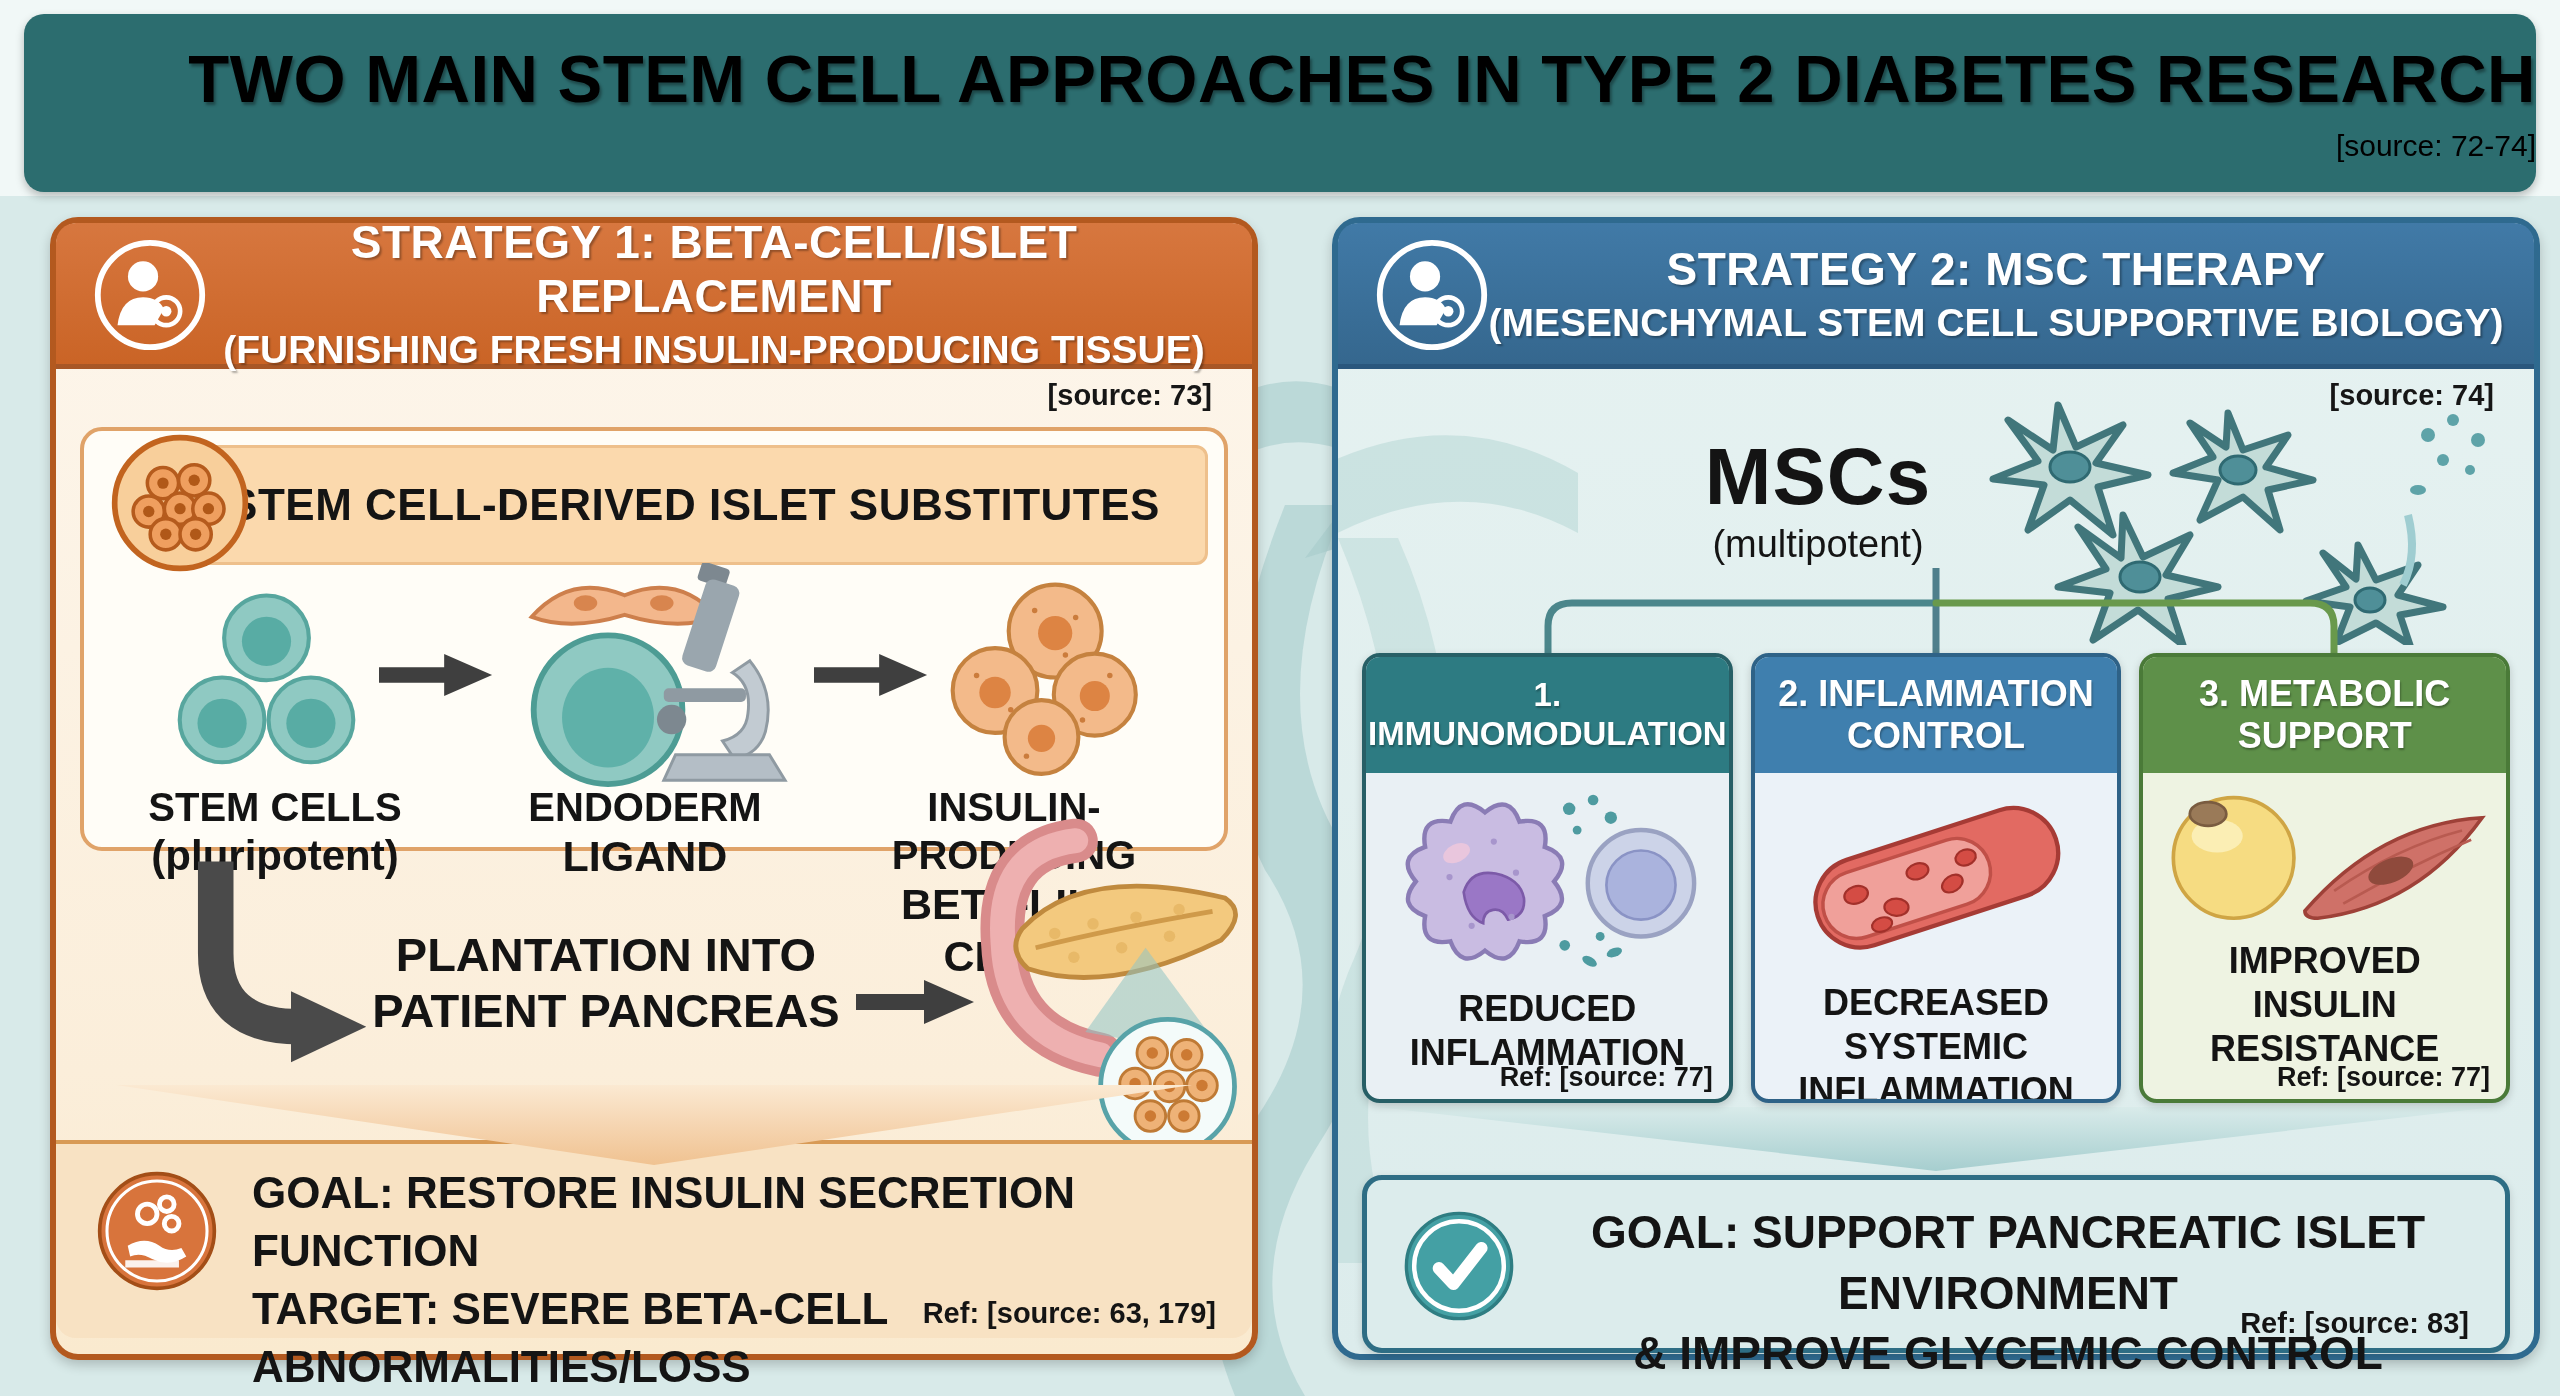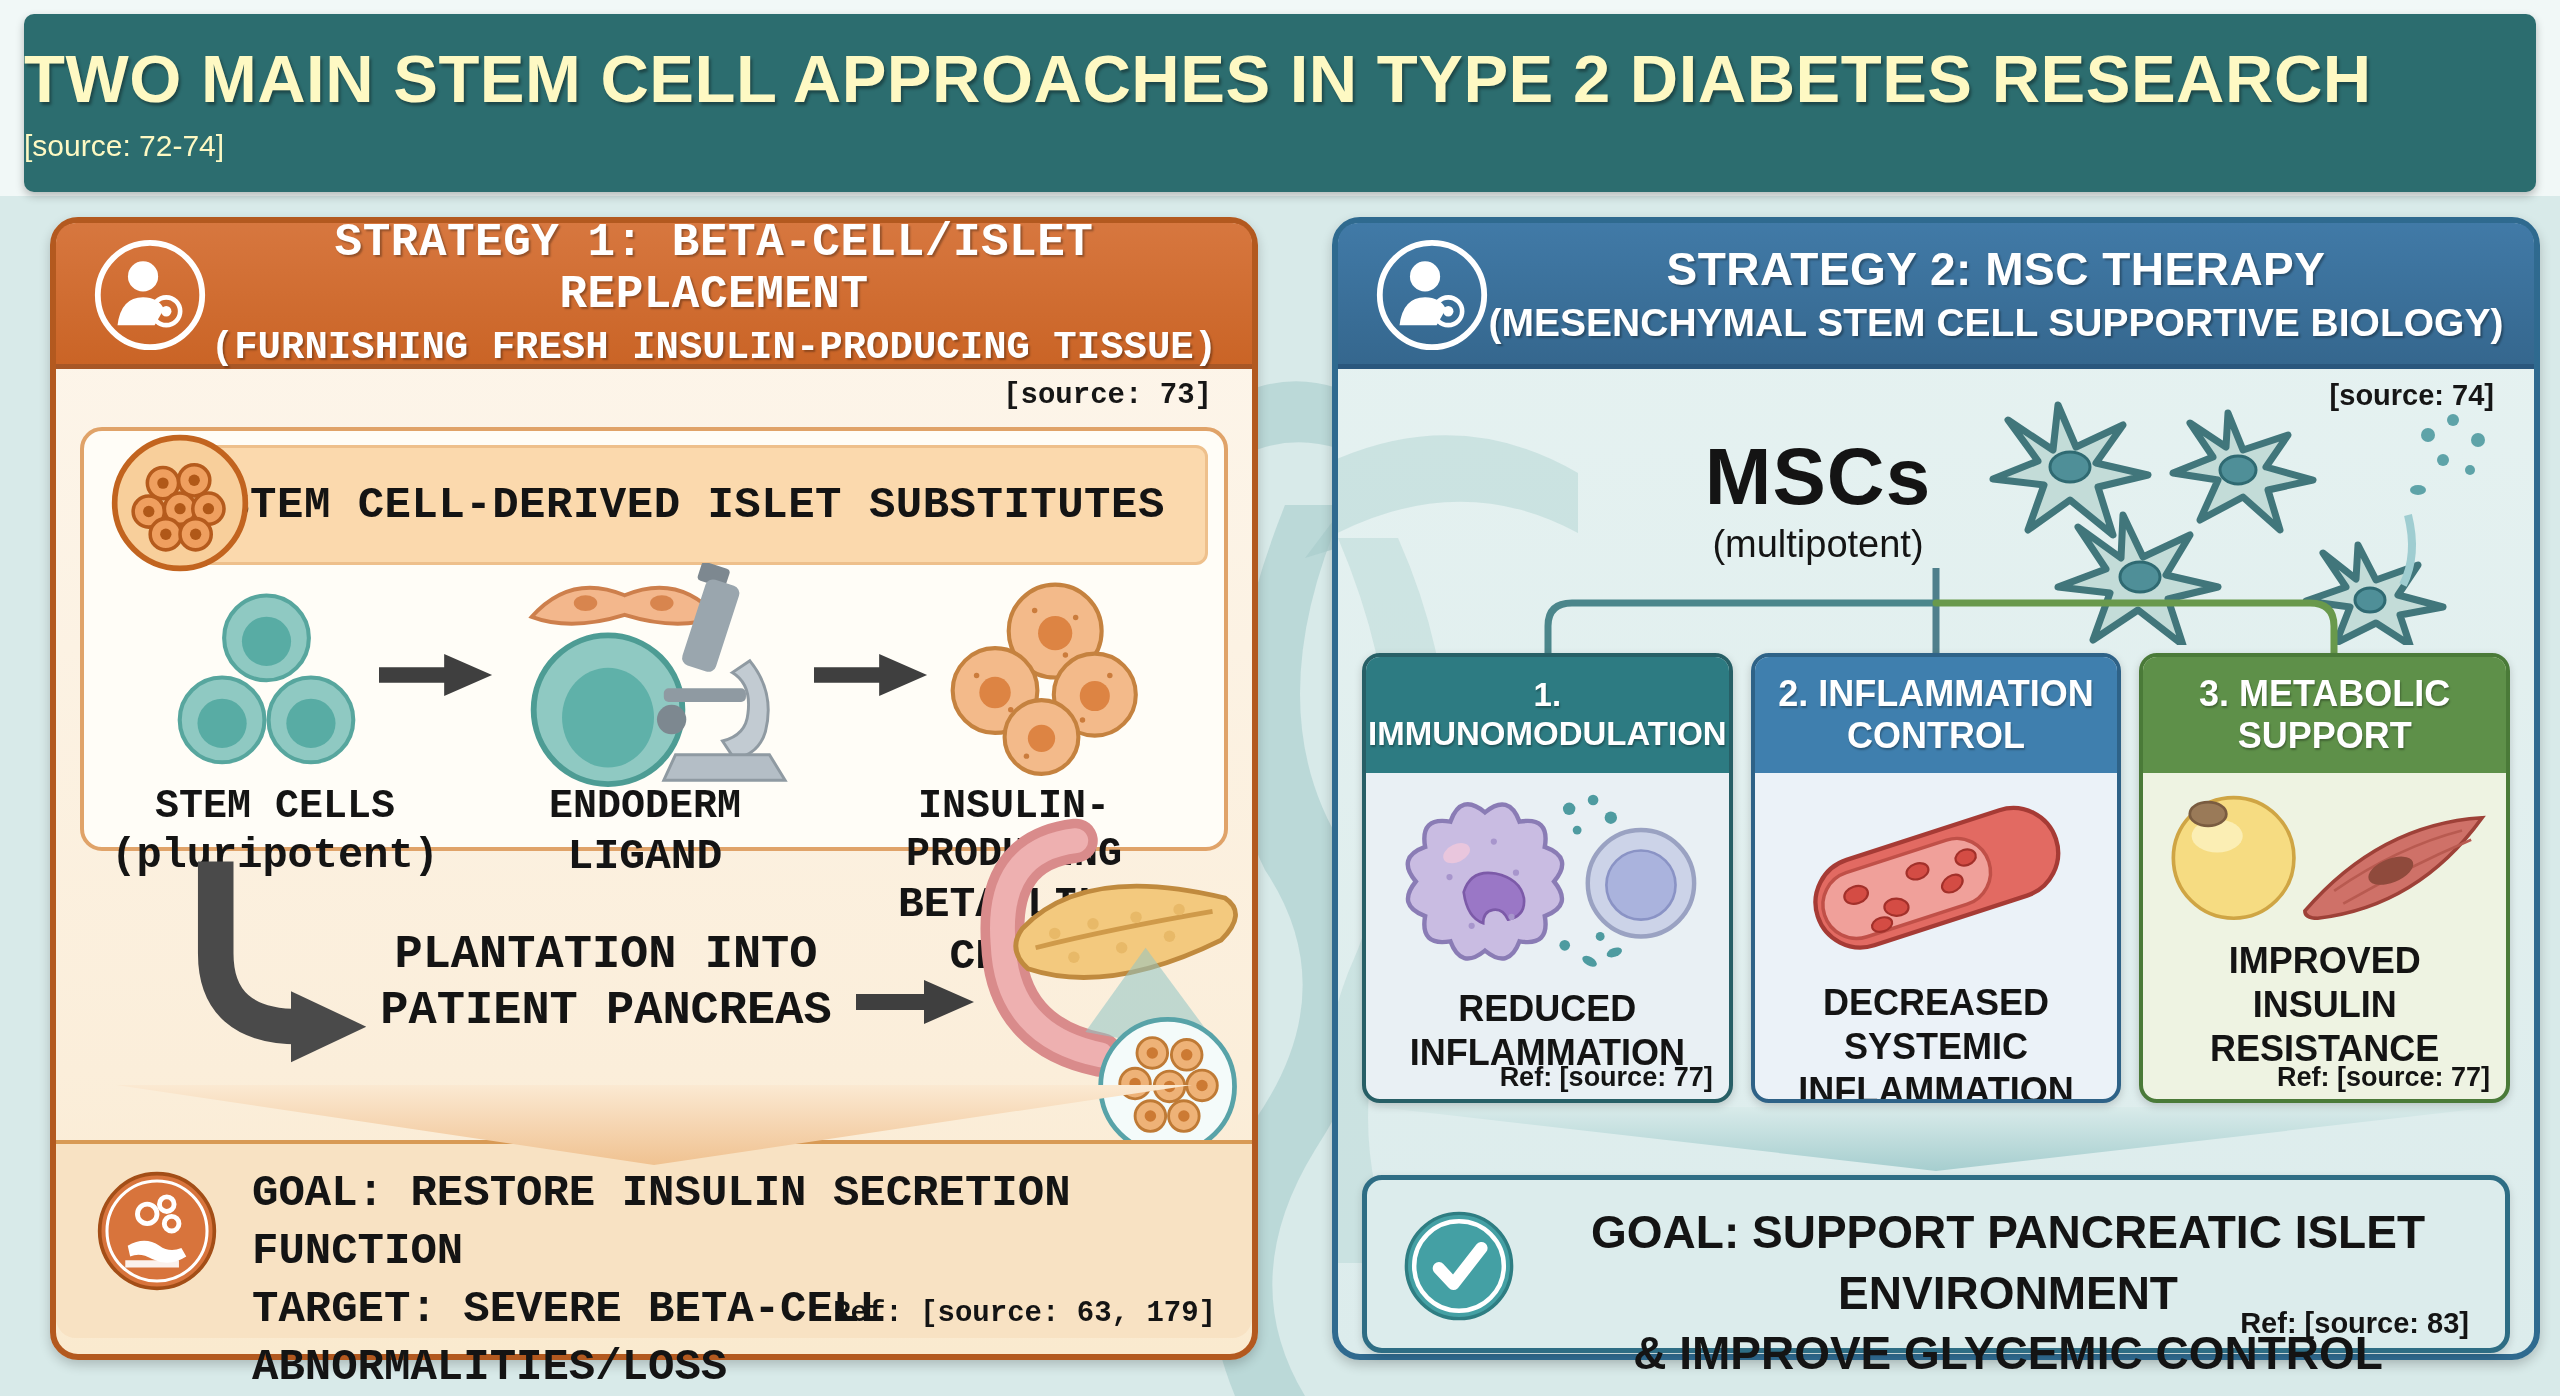--- a/index.html
+++ b/index.html
@@ -2,29 +2,29 @@
 <html><head>
 <meta charset="utf-8">
 <style>
   html,body{margin:0;padding:0;background:#f1f8f7;}
   .canvas{position:relative;width:2560px;height:1396px;background:#f1f8f7;
     font-family:"Liberation Sans",sans-serif;color:#141414;overflow:hidden;}
   .content-bg{position:absolute;left:0;top:196px;right:0;bottom:0;background:#d8eae9;}
 
   
   .title-bar{position:absolute;left:24px;top:14px;width:2512px;height:178px;background:#2c6d6f;
-    border-radius:10px;text-align:left;color:#fef9c3;box-shadow:0 4px 8px rgba(0,0,0,.25);z-index:4;}
+    border-radius:20px;text-align:right;color:#000000;box-shadow:0 4px 8px rgba(0,0,0,.25);z-index:4;}
   .title{font-size:67px;font-weight:800;letter-spacing:.5px;margin-top:26px;
     text-shadow:2px 3px 3px rgba(0,0,0,.35);}
   .title-source{font-size:30px;font-weight:400;margin-top:12px;}
 
   
   .panel{position:absolute;top:217px;height:1143px;border-radius:28px;box-sizing:border-box;z-index:2;}
   .panel-left{left:50px;width:1208px;background:linear-gradient(180deg,#fdf6ec,#fbeeda 75%,#faeacf);
-    border:6px solid #b3591f;box-shadow:0 5px 12px rgba(0,0,0,.2);font-family:Liberation Mono, monospace;}
+    border:6px solid #b3591f;box-shadow:0 5px 12px rgba(0,0,0,.2);}
   .panel-right{left:1332px;width:1208px;background:linear-gradient(180deg,#e6f2f1,#dcecec);
     border:6px solid #2f6a8f;box-shadow:0 5px 12px rgba(0,0,0,.2);}
 
   .panel-header{position:absolute;left:0;top:0;width:100%;height:146px;border-radius:20px 20px 0 0;
     box-sizing:border-box;}
   .panel-left .panel-header{background:linear-gradient(#d7773f,#ca6426);border-bottom:5px solid rgba(110,48,8,.45);}
   .panel-right .panel-header{background:linear-gradient(#417aa7,#35678e);border-bottom:5px solid rgba(15,45,75,.45);}
   .header-icon{position:absolute;left:36px;top:14px;width:116px;height:116px;}
   .header-text{position:absolute;left:150px;right:30px;top:0;height:100%;display:flex;
     flex-direction:column;justify-content:center;text-align:center;color:#fff;}

